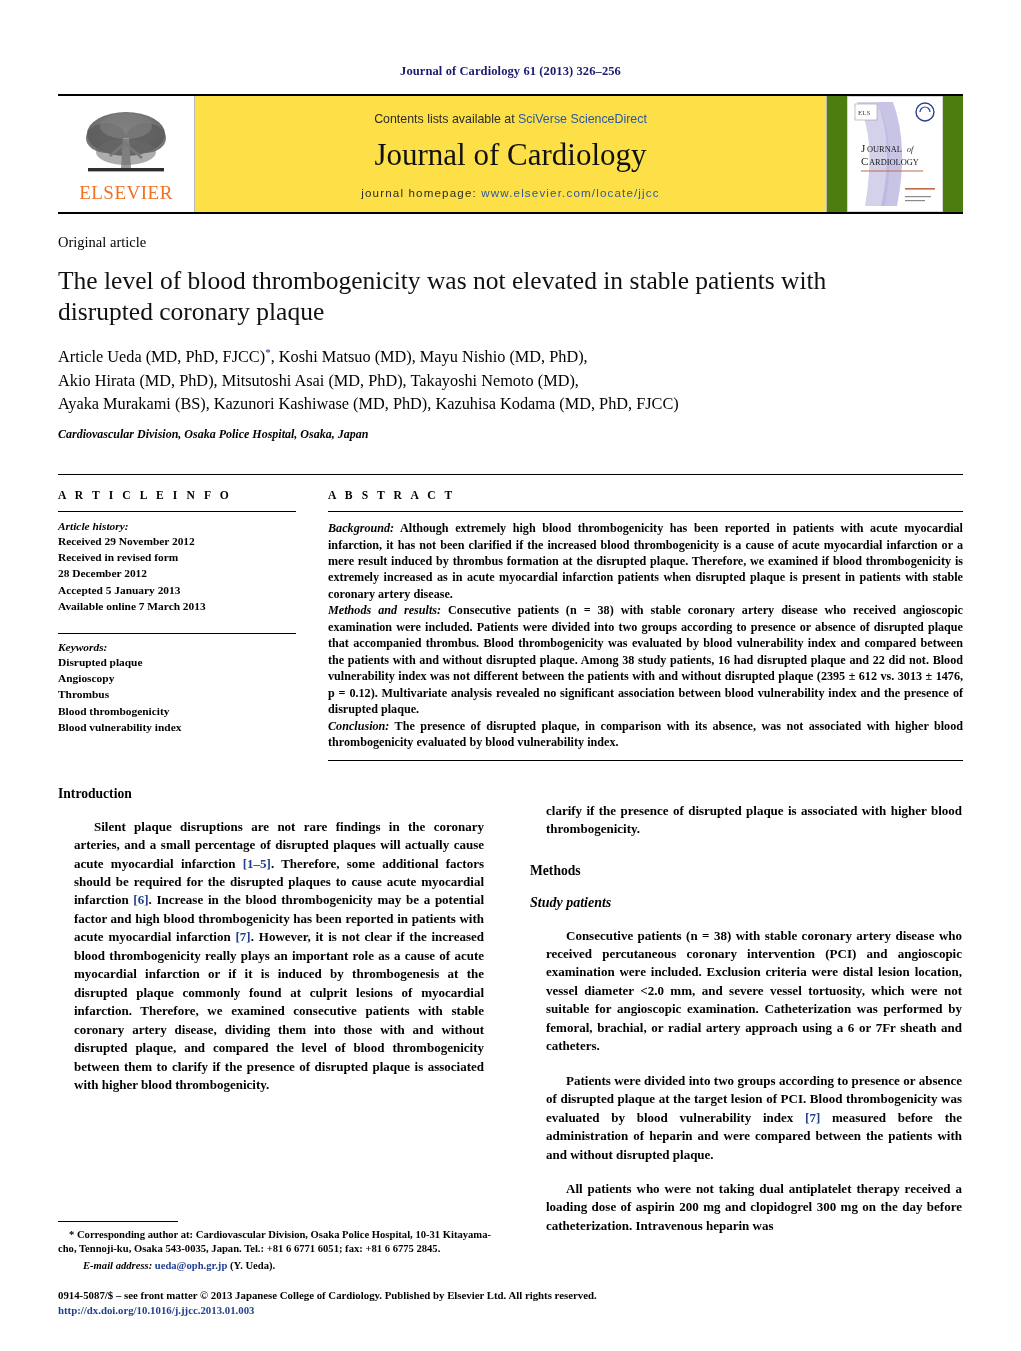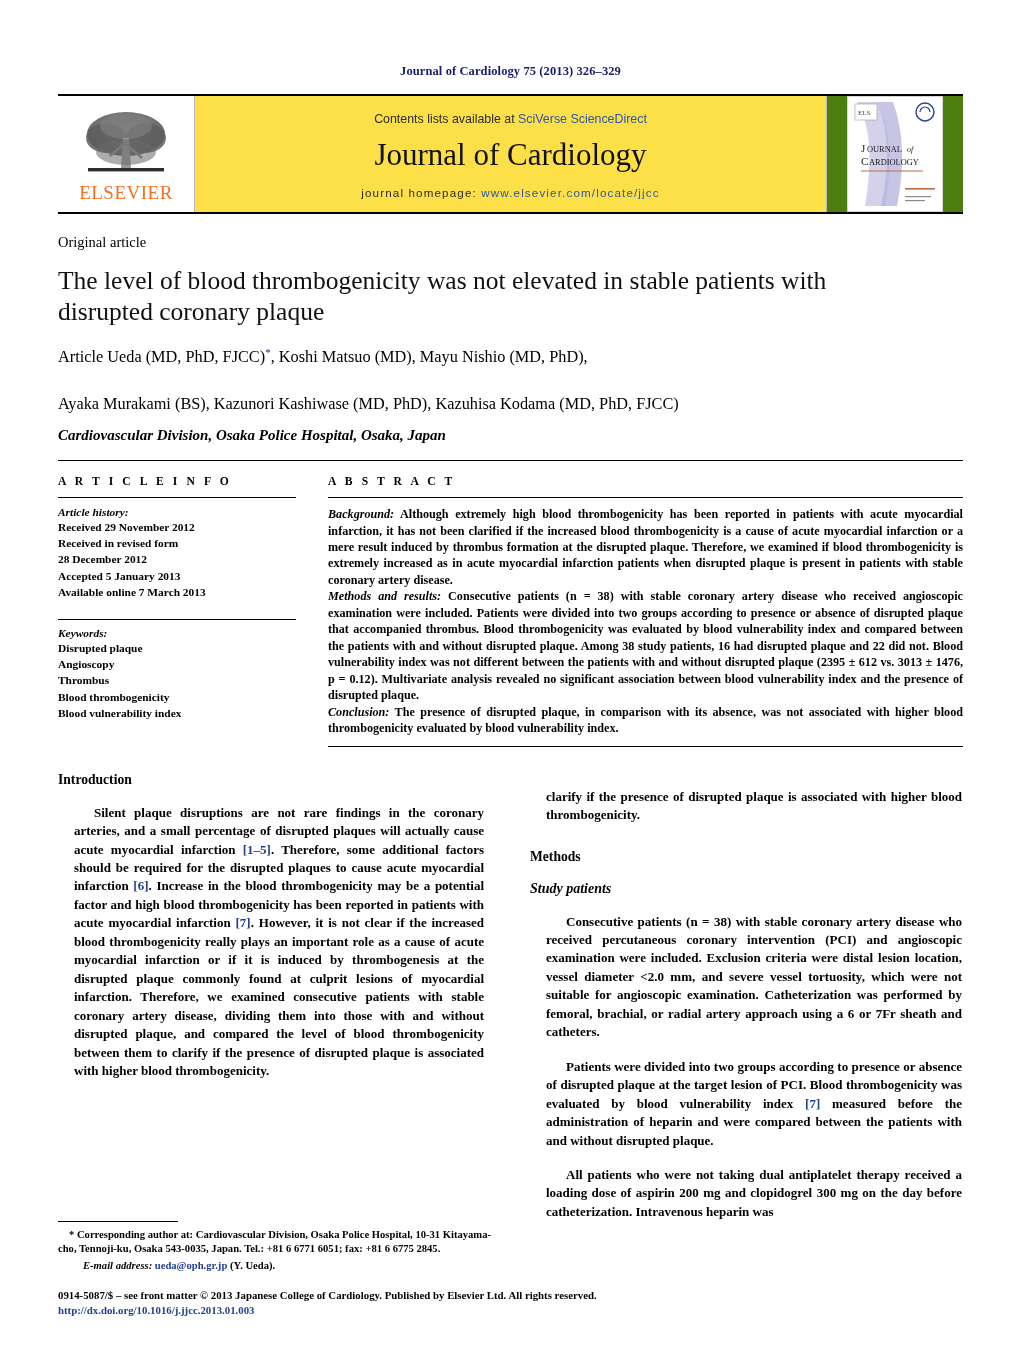--- a/index.html
+++ b/index.html
@@ -120,22 +120,22 @@
     font-size: 16.3px;
     line-height: 1.42;
     margin-bottom: 12px;
   }
   .authors sup { font-size: 11px; color:#1a1a6e; }
 
   .affiliation {
     font-family: "Liberation Serif", serif;
     font-style: italic;
     font-weight: bold;
-    font-size: 15px;
-    margin-bottom: 16px;
+    font-size: 12px;
+    margin-bottom: 32px;
   }
 
   
   .info-abstract {
     display: flex;
     border-top: 1.2px solid #000;
     padding-top: 14px;
     gap: 32px;
   }
   .col-info { width: 238px; flex: none; }
@@ -252,21 +252,21 @@
     font-size: 10.8px;
     color: #1f3f8f;
     line-height: 1.45;
   }
 </style>
 </head>
 <body>
 
 <div class="page">
 
-  <div class="running-head">Journal of Cardiology 75 (2013) 326–329</div>
+  <div class="running-head">Journal of Cardiology 61 (2013) 326–256</div>
 
   <div class="masthead">
     <div class="mast-left">
       <svg class="tree-logo" viewBox="0 0 92 74">
         <defs>
           <radialGradient id="foliage" cx="50%" cy="42%" r="62%">
             <stop offset="0%" stop-color="#8d8d8d"></stop>
             <stop offset="55%" stop-color="#6f6f6f"></stop>
             <stop offset="100%" stop-color="#4a4a4a"></stop>
           </radialGradient>
@@ -315,21 +315,21 @@
       </svg>
     </div>
   </div>
 
   <div class="article-type">Original article</div>
 
   <h1 class="title">The level of blood thrombogenicity was not elevated in stable patients with disrupted coronary plaque</h1>
 
   <div class="authors">
     <span>Article Ueda (MD, PhD, FJCC)</span><sup>*</sup><span>, Koshi Matsuo (MD), Mayu Nishio (MD, PhD),</span><br>
-    <br>
+    <span>Akio Hirata (MD, PhD), Mitsutoshi Asai (MD, PhD), Takayoshi Nemoto (MD),</span><br>
     <span>Ayaka Murakami (BS), Kazunori Kashiwase (MD, PhD), Kazuhisa Kodama (MD, PhD, FJCC)</span>
   </div>
 
   <div class="affiliation">Cardiovascular Division, Osaka Police Hospital, Osaka, Japan</div>
 
   <div class="info-abstract">
 
     <div class="col-info">
       <div class="sec-label">A R T I C L E   I N F O</div>
       <div class="rule"></div>

